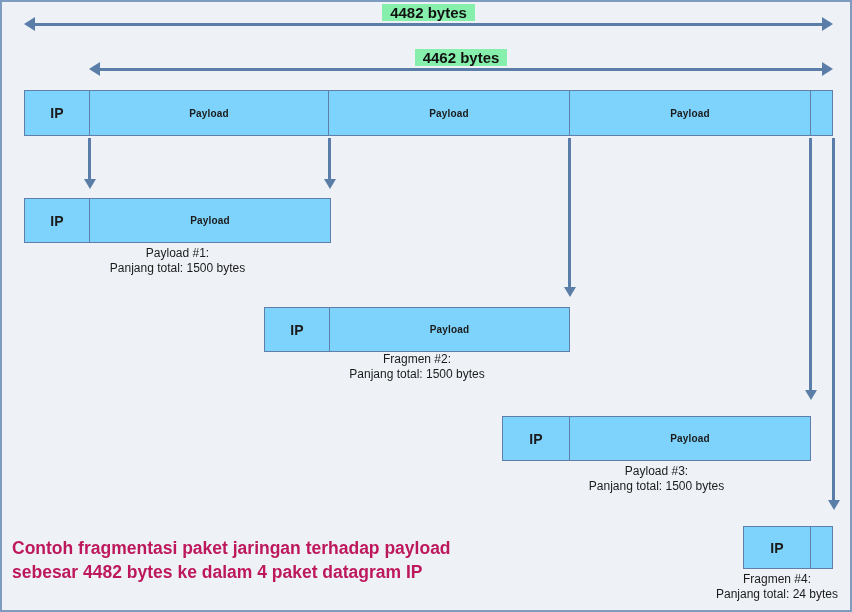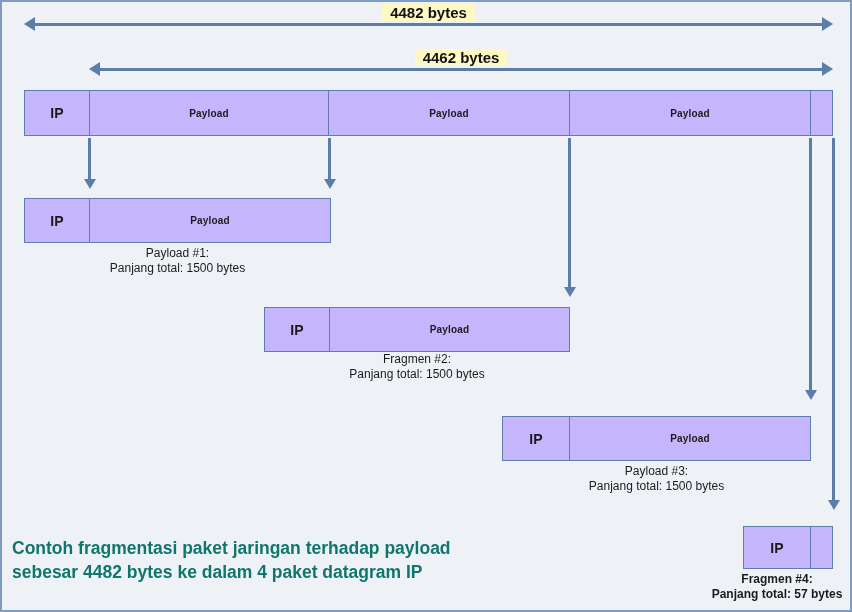--- a/index.html
+++ b/index.html
@@ -14,21 +14,21 @@
     background: #eef2f7;
     border: 2px solid #7d9cc0;
     box-sizing: border-box;
     font-family: "Liberation Sans", sans-serif;
     overflow: hidden;
   }
 
   
   .block {
     position: absolute;
-    background: #c4b5fd;
+    background: #7dd3fc;
     border: 1px solid #5f7fa8;
     box-sizing: border-box;
     display: flex;
     align-items: center;
     justify-content: center;
     color: #1b1b1b;
     font-weight: bold;
     font-size: 14px;
     letter-spacing: 0.2px;
   }
@@ -71,21 +71,21 @@
     left: 0;
     right: 0;
     bottom: 50%;
     margin-bottom: 3px;
     text-align: center;
     font-size: 15px;
     font-weight: bold;
     color: #121212;
   }
   .measure .cap span {
-    background: #fef9c3;
+    background: #86efac;
     padding: 0 8px;
   }
 
   
   .varrow {
     position: absolute;
     width: 3px;
     background: #5b7ea8;
   }
   .varrow::after {
@@ -113,21 +113,21 @@
 
   
   #bottom-caption {
     position: absolute;
     left: 10px;
     top: 534px;
     width: 560px;
     font-size: 17.5px;
     font-weight: bold;
     line-height: 24px;
-    color: #0f766e;
+    color: #be185d;
   }
 </style>
 </head>
 <body>
 
 <div id="canvas">
 
   <div class="measure" style="left:22px; top:7px; width:809px;">
     <div class="head left"></div>
     <div class="line"></div>
@@ -196,23 +196,23 @@
     <div>Payload #3:</div>
     <div>Panjang total: 1500 bytes</div>
   </div>
 
   <div class="block seg-ip" style="left:741px; top:524px; width:68px; height:43px;">
     <span>IP</span>
   </div>
   <div class="block seg-pad" style="left:808px; top:524px; width:23px; height:43px;">
     <span></span>
   </div>
-  <div class="frag-caption" style="left:700px; top:570px; width:150px;font-weight:bold;">
+  <div class="frag-caption" style="left:700px; top:570px; width:150px;">
     <div>Fragmen #4:</div>
-    <div>Panjang total: 57 bytes</div>
+    <div>Panjang total: 24 bytes</div>
   </div>
 
   <div id="bottom-caption">
     <div>Contoh fragmentasi paket jaringan terhadap payload</div>
     <div>sebesar 4482 bytes ke dalam 4 paket datagram IP</div>
   </div>
 
 </div>
 
 </body></html>

